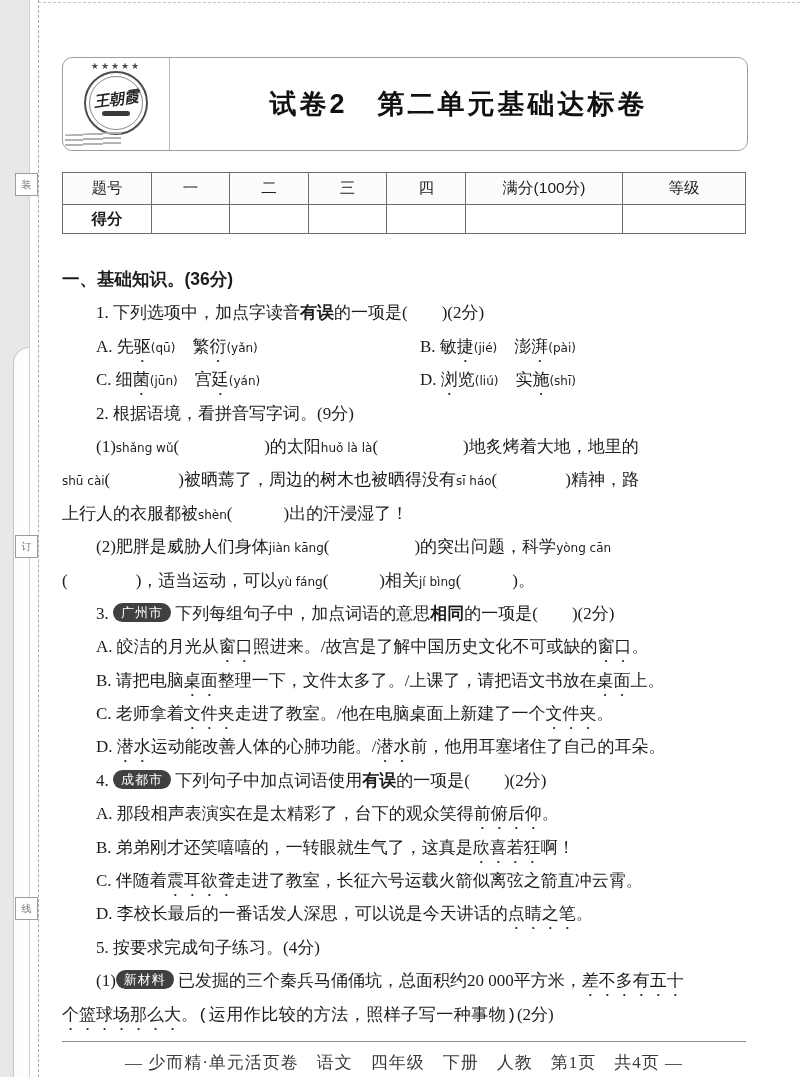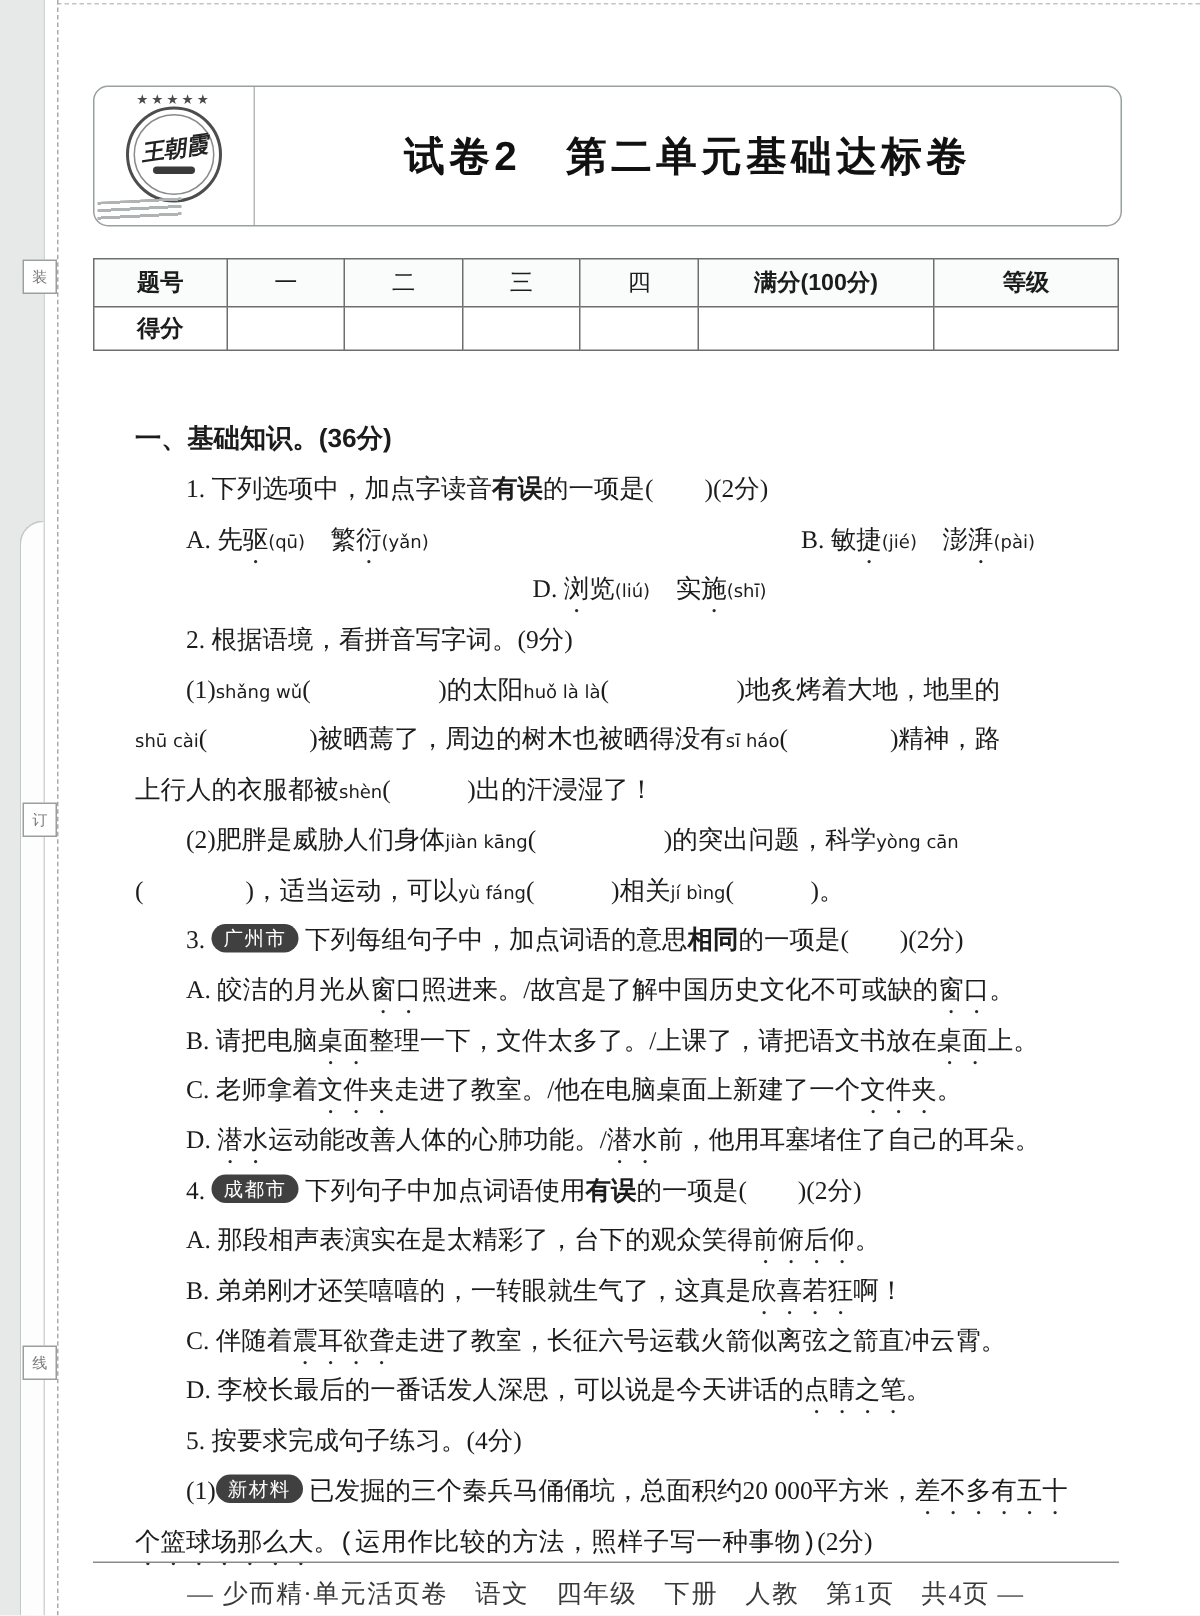--- a/index.html
+++ b/index.html
@@ -33,31 +33,31 @@
     background:repeating-linear-gradient(180deg,#aeb3b3 0 2px,transparent 2px 5px);
     transform:skewY(-3deg);}
   .title-cell{flex:1;display:flex;align-items:center;justify-content:center;
     font-family:"Liberation Sans",sans-serif;font-weight:bold;font-size:27px;letter-spacing:3px;color:#111;}
 
   .score-table{position:absolute;left:62px;top:172px;width:684px;border-collapse:collapse;
     border:1.5px solid #5e5e5e;background:#fff;z-index:2;}
   .score-table th,.score-table td{border:1px solid #6e6e6e;text-align:center;padding:0;}
   .score-table th{height:31px;font-size:15.5px;font-family:"Liberation Sans",sans-serif;
     font-weight:normal;background:#fafbfb;}
-  .score-table th.strong{font-weight:bold;}
+  .score-table th.strong{font-weight:normal;}
   .score-table td{height:28px;font-size:15.5px;font-family:"Liberation Sans",sans-serif;}
   .score-table td.label{font-weight:bold;}
 
-  .content{position:absolute;left:62px;top:276px;width:686px;z-index:2;margin-left:28px;}
+  .content{position:absolute;left:62px;top:263px;width:686px;z-index:2;}
   .line{height:33.4px;line-height:33.4px;font-size:17px;white-space:nowrap;}
   .hd{font-family:"Liberation Sans",sans-serif;font-weight:bold;font-size:17.5px;}
   .ind{padding-left:34px;}
   .optrow{display:flex;}
   .optrow .col1{padding-left:34px;box-sizing:border-box;width:358px;}
-  .optrow .col2{flex:1;text-align:center;}
+  .optrow .col2{flex:1;}
 
   .b{font-family:"Liberation Sans",sans-serif;font-weight:700;text-align:right;}
   .py{font-family:"DejaVu Sans",sans-serif;font-size:12px;}
   .kai{font-family:Liberation Mono, monospace;letter-spacing:0.5px;}
   .d{
     -webkit-text-emphasis:filled dot #2a2a2a;
     -webkit-text-emphasis-position:under right;
     text-emphasis:filled dot #2a2a2a;
     text-emphasis-position:under right;
   }
@@ -128,20 +128,21 @@
 
 <div class="content">
   <div class="line hd">一、基础知识。(36分)</div>
 
   <div class="line ind"><span>1. 下列选项中，加点字读音</span><span class="b">有误</span><span>的一项是(　　)(2分)</span></div>
   <div class="line optrow">
     <div class="col1"><span>A. 先</span><span class="d">驱</span><span class="py">(qū)</span><span>　繁</span><span class="d">衍</span><span class="py">(yǎn)</span></div>
     <div class="col2"><span>B. 敏</span><span class="d">捷</span><span class="py">(jié)</span><span>　澎</span><span class="d">湃</span><span class="py">(pài)</span></div>
   </div>
   <div class="line optrow">
+    <div class="col1"><span>C. 细</span><span class="d">菌</span><span class="py">(jūn)</span><span>　宫</span><span class="d">廷</span><span class="py">(yán)</span></div>
     <div class="col2"><span>D. </span><span class="d">浏</span><span>览</span><span class="py">(liú)</span><span>　实</span><span class="d">施</span><span class="py">(shī)</span></div>
   </div>
 
   <div class="line ind">2. 根据语境，看拼音写字词。(9分)</div>
   <div class="line ind"><span>(1)</span><span class="py">shǎng wǔ</span><span>(　　　　　)的太阳</span><span class="py">huǒ là là</span><span>(　　　　　)地炙烤着大地，地里的</span></div>
   <div class="line"><span class="py">shū cài</span><span>(　　　　)被晒蔫了，周边的树木也被晒得没有</span><span class="py">sī háo</span><span>(　　　　)精神，路</span></div>
   <div class="line"><span>上行人的衣服都被</span><span class="py">shèn</span><span>(　　　)出的汗浸湿了！</span></div>
   <div class="line ind"><span>(2)肥胖是威胁人们身体</span><span class="py">jiàn kāng</span><span>(　　　　　)的突出问题，科学</span><span class="py">yòng cān</span></div>
   <div class="line"><span>(　　　　)，适当运动，可以</span><span class="py">yù fáng</span><span>(　　　)相关</span><span class="py">jí bìng</span><span>(　　　)。</span></div>
 

